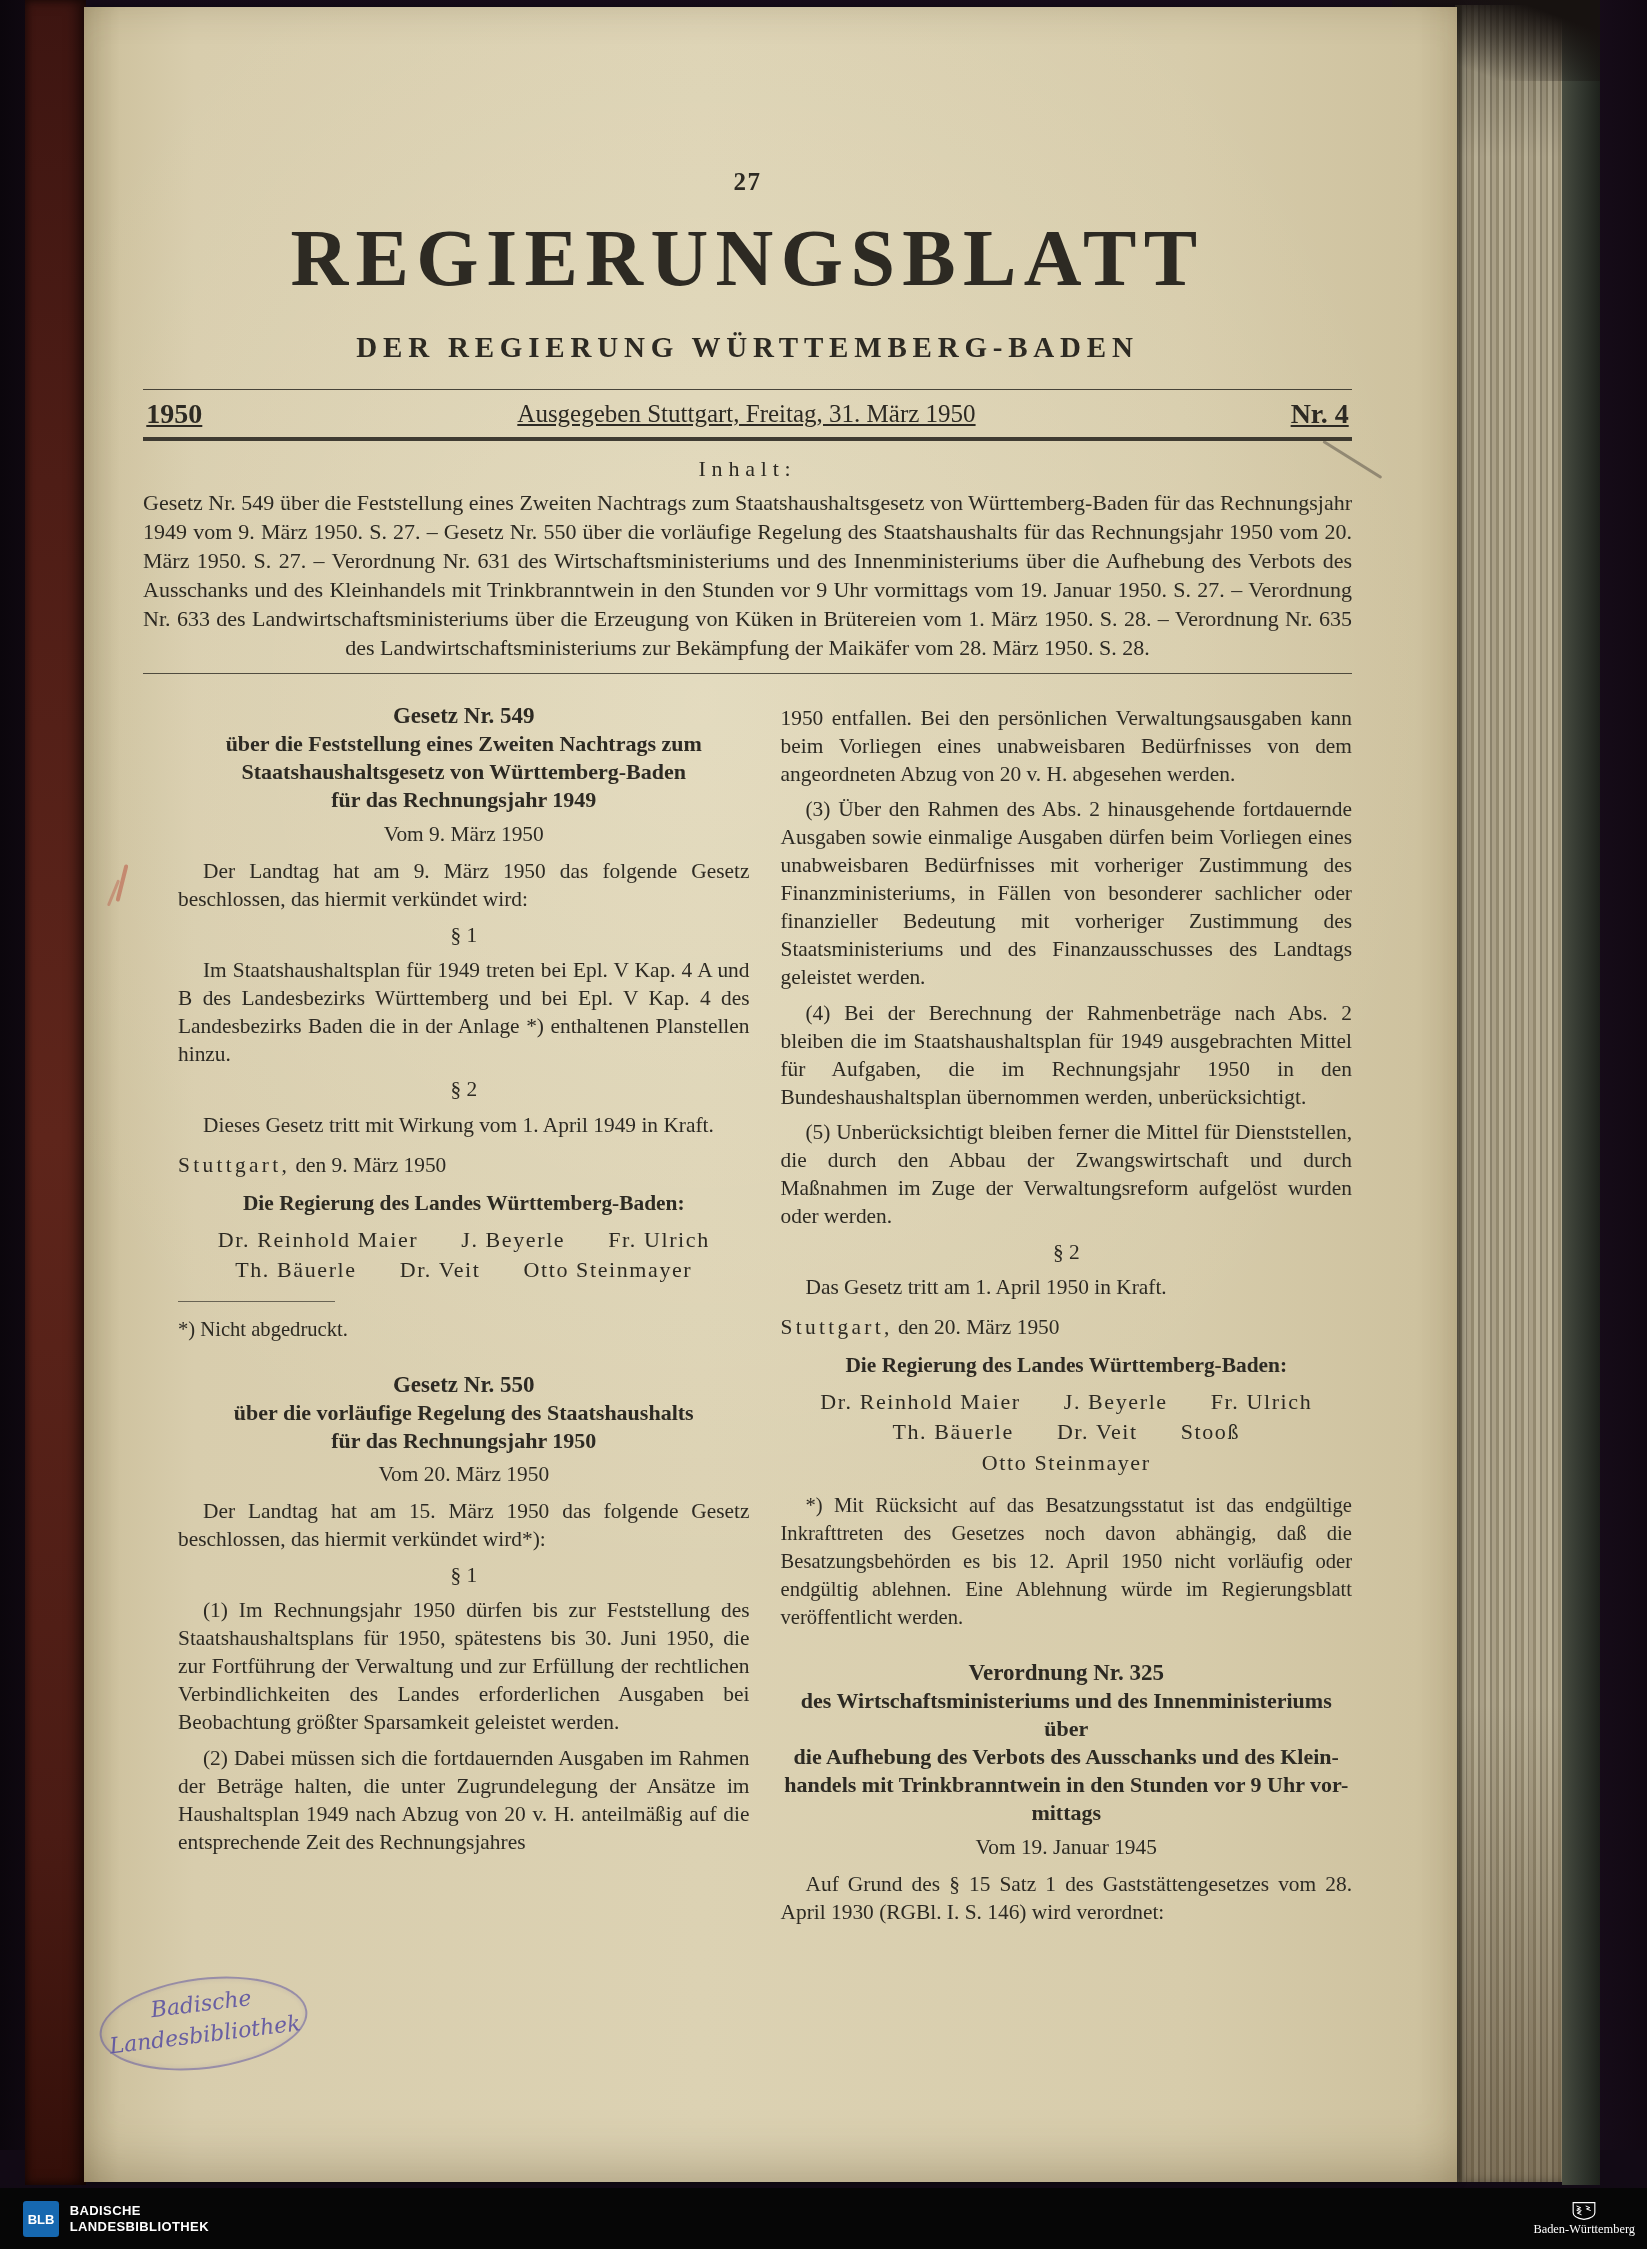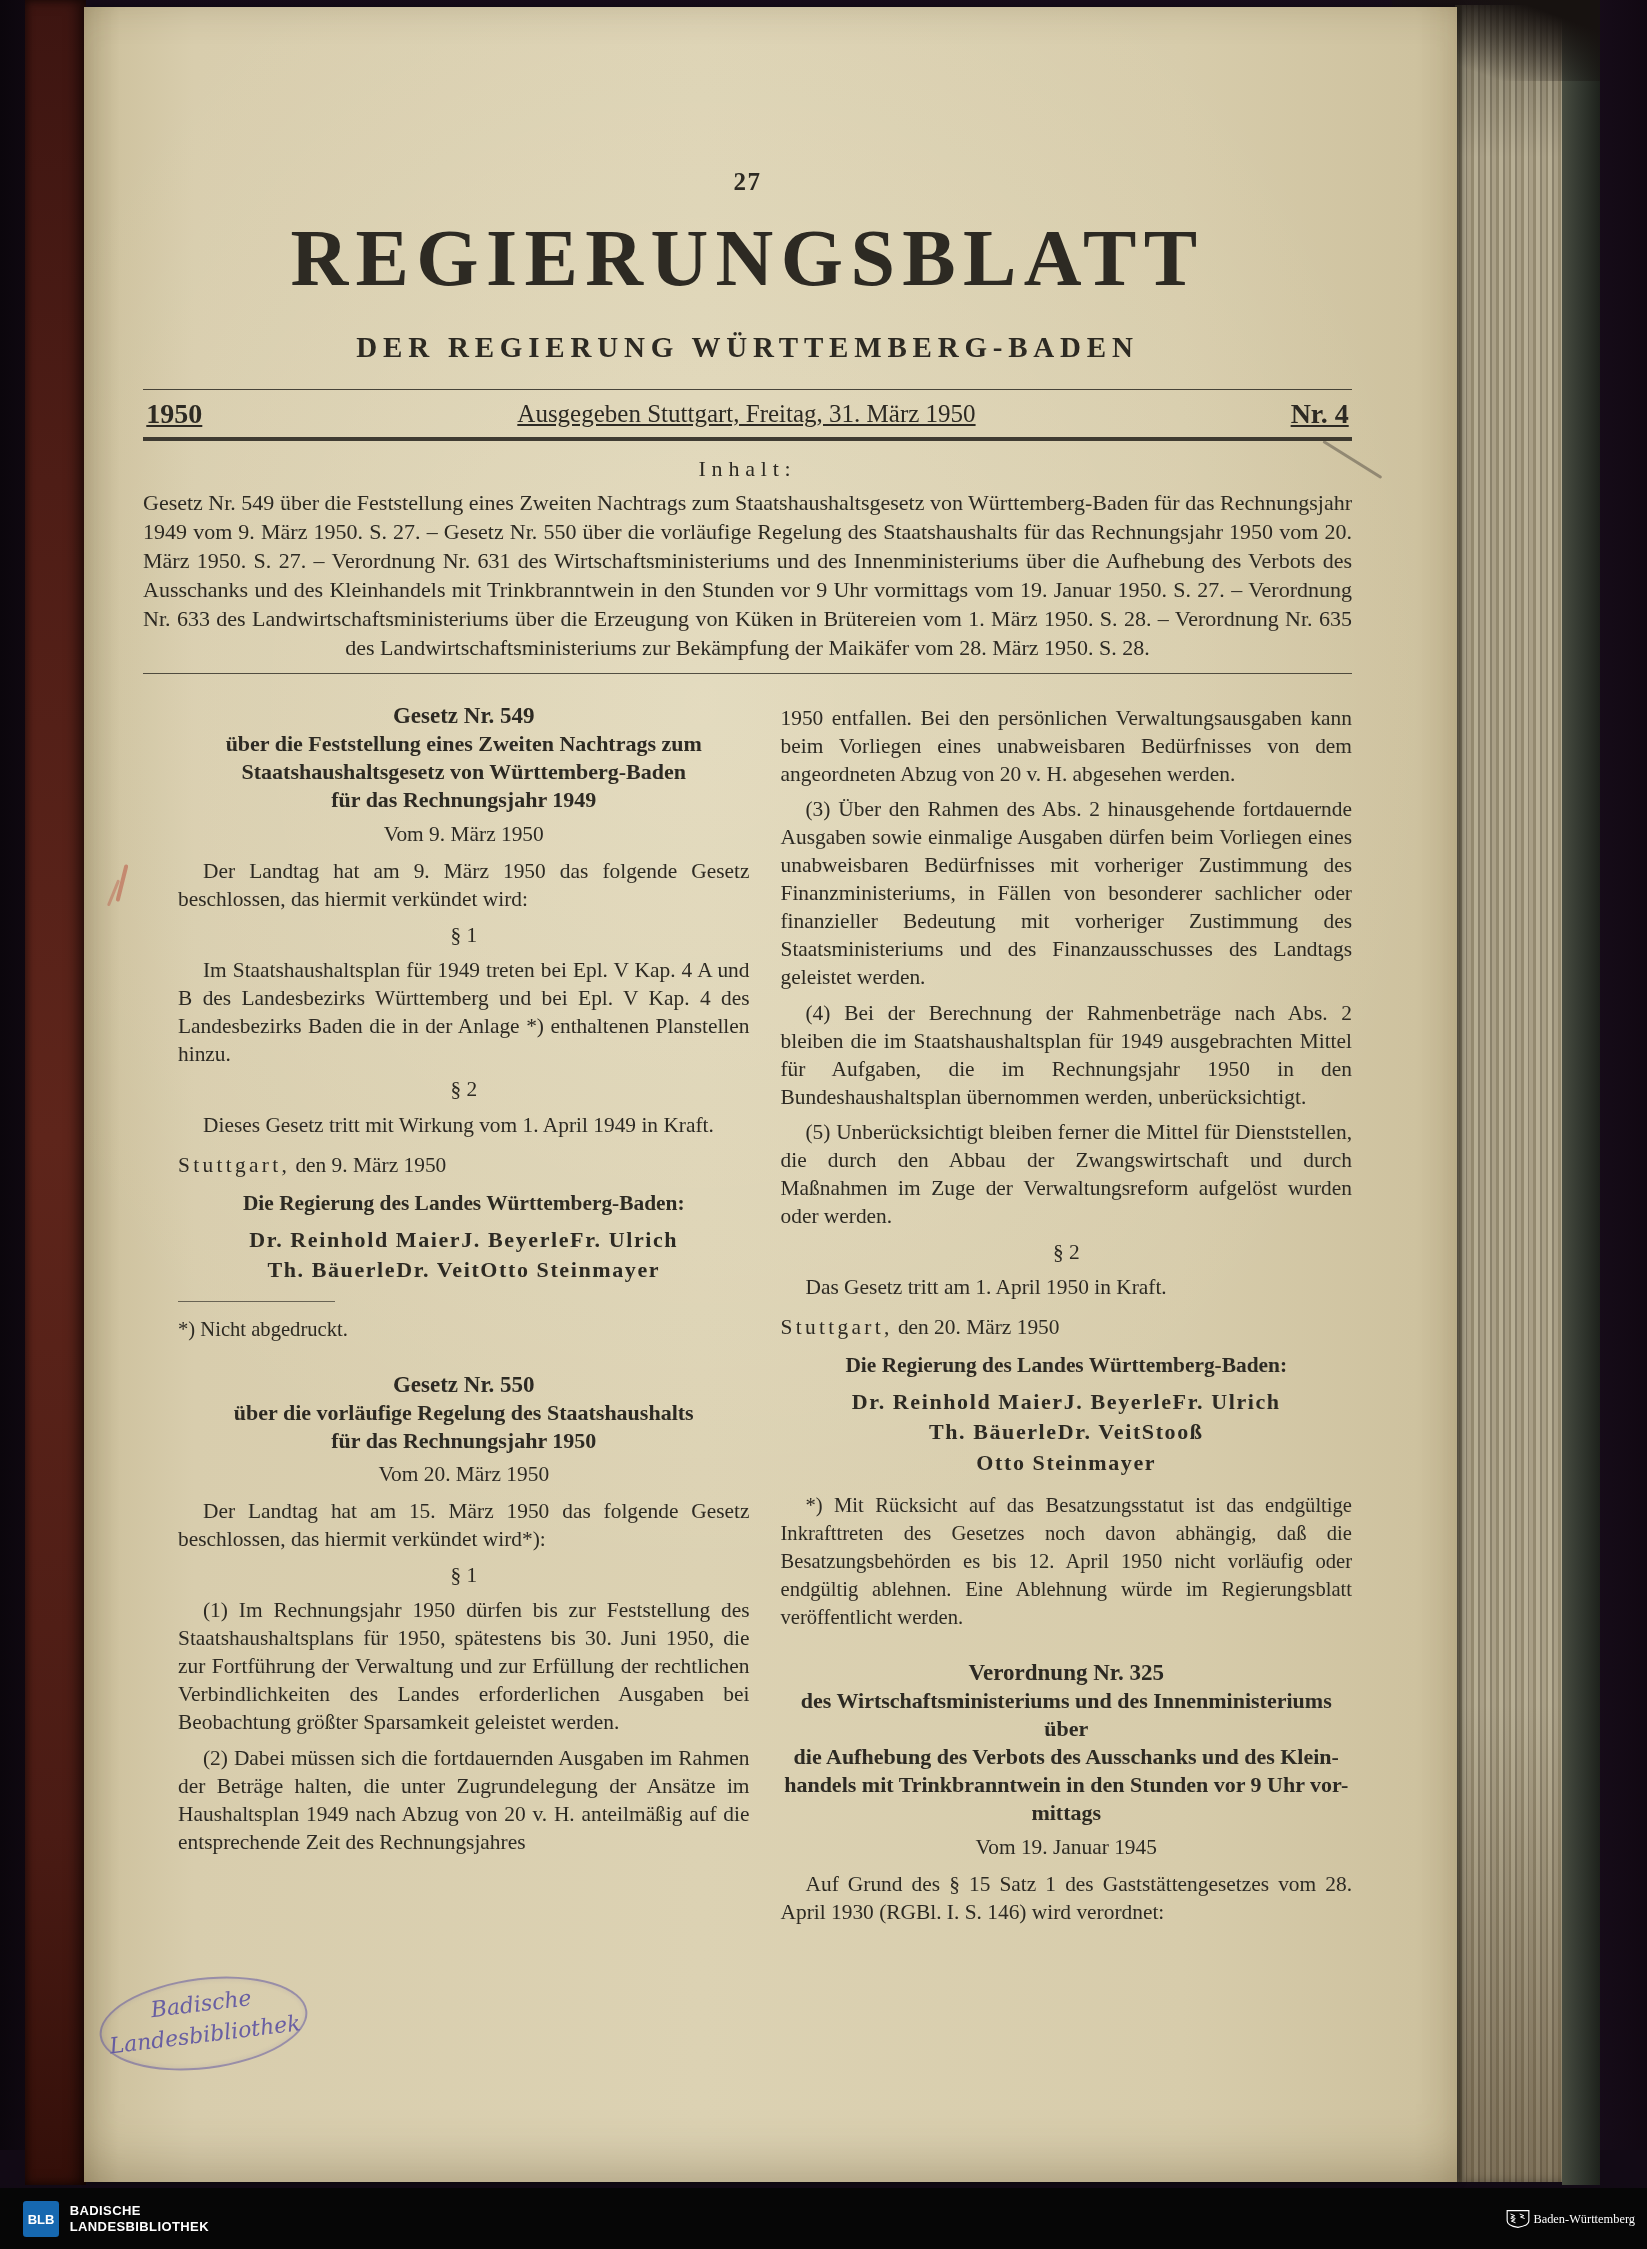--- a/index.html
+++ b/index.html
@@ -80,21 +80,21 @@
   .art-title { text-align: center; font-weight: bold; font-size: 23px; line-height: 28px; }
   .mt { margin-top: 28px; }
   .art-sub { text-align: center; font-weight: bold; font-size: 22px; line-height: 28px; white-space: pre-line; }
   .art-date { text-align: center; font-size: 21.4px; line-height: 28px; margin: 5.8px 0 9px; }
   p.body { margin: 7.4px 0; font-size: 21.4px; line-height: 28px; text-align: justify; }
   p.indent { text-indent: 25px; }
   .smark { text-align: center; font-size: 21.4px; line-height: 28px; margin: 4.1px 0 2.5px; }
   .placeline { margin: 12.4px 0 7.4px; font-size: 21.4px; line-height: 28px; }
   .sperr { letter-spacing: 3.3px; }
   .gov { text-align: center; font-weight: bold; font-size: 21.4px; line-height: 28px; margin: 10px 0 7.4px; }
-  .sigrow { display: flex; justify-content: center; font-size: 22px; line-height: 30.5px; font-weight: bold; }
+  .sigrow { display: flex; justify-content: center; gap: 43px; font-size: 22px; line-height: 30.5px; }
   .sig { letter-spacing: 1.6px; white-space: nowrap; }
   .fnrule { width: 157px; border-top: 1.6px solid rgba(45,42,35,.65); margin: 15px 0 6.6px; }
   p.fn { font-size: 20.6px; margin-top: 13px; }
 
   
   .red-mark { position: absolute; left: 36px; top: 857px; width: 4.1px; height: 38px;
     background: rgba(178,44,32,.4); transform: rotate(14deg); border-radius: 2.5px; }
   .red-mark2 { position: absolute; left: 28px; top: 872px; width: 3.3px; height: 28px;
     background: rgba(178,44,32,.3); transform: rotate(22deg); border-radius: 2.5px; }
   .pencil-mark { position: absolute; left: 1234px; top: 451px; width: 69px; height: 2.5px;
@@ -120,21 +120,21 @@
     margin-left: 23px; width: 36px; height: 36px; border-radius: 3.3px;
     background: #1668b0; color: #fff;
     font-family: "Liberation Sans", sans-serif; font-weight: bold; font-size: 13px;
     display: flex; align-items: center; justify-content: center;
   }
   .libname {
     margin-left: 10.7px; color: #fff;
     font-family: "Liberation Sans", sans-serif; font-weight: bold;
     font-size: 13px; line-height: 16.5px; letter-spacing: 0.4px;
   }
-  .footer-right { margin-left: auto; margin-right: 13px; display: flex; flex-direction: row; align-items: center; color: #fff; }
+  .footer-right { margin-left: auto; margin-right: 13px; display: flex; flex-direction: column; align-items: center; color: #fff; }
   .bw-text { font-family: "Liberation Serif", serif; font-size: 12.4px; margin-top: 1.6px; }
 </style>
 </head>
 <body>
 
 <div class="stage">
   <div class="spine"></div>
   <div class="page-edges"></div>
   <div class="cover-edge"></div>
   <div class="corner-dark"></div>

